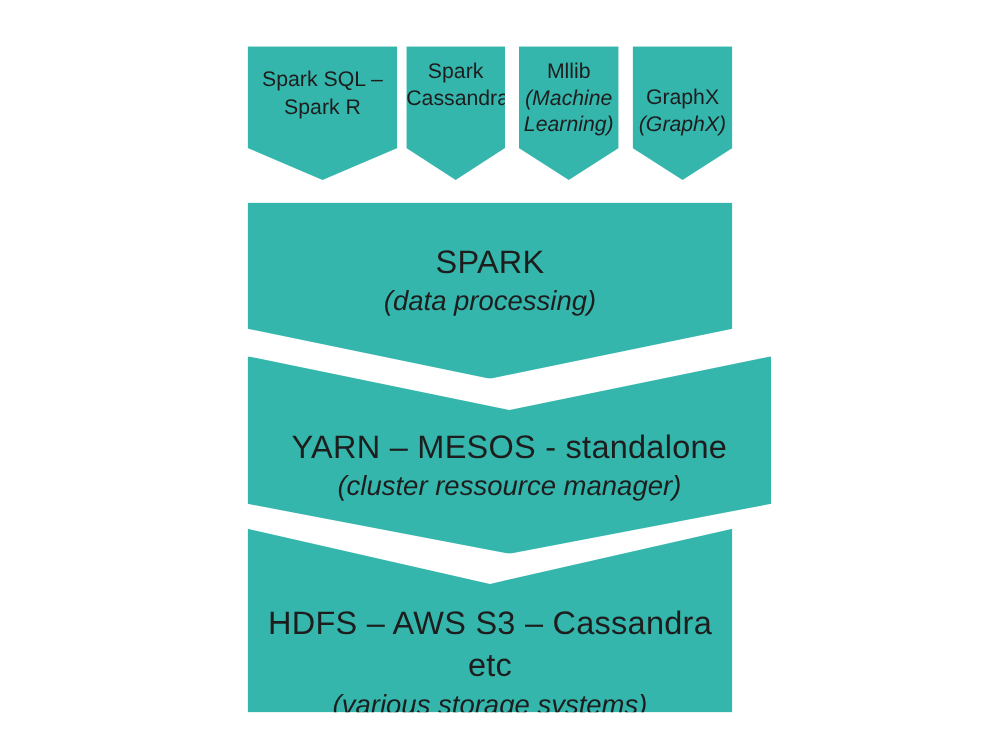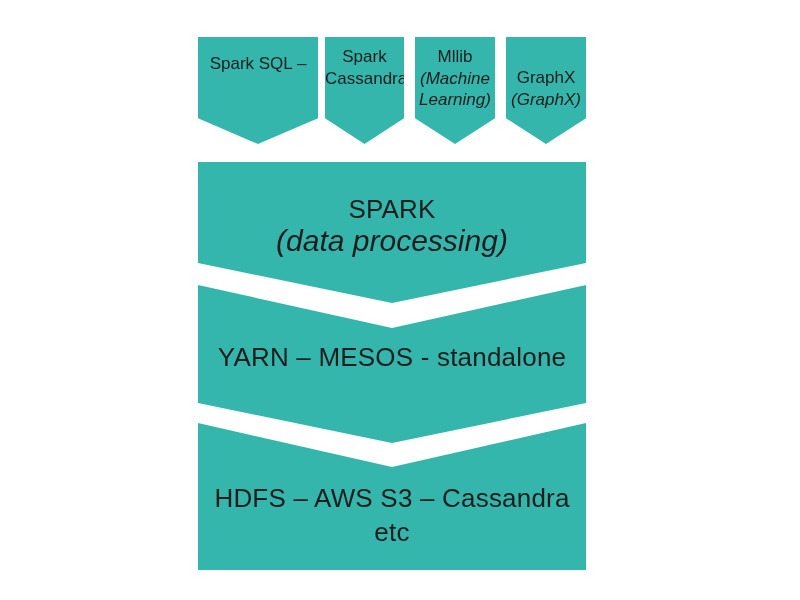--- a/index.html
+++ b/index.html
@@ -47,52 +47,54 @@
     width: 388px;
     background: var(--teal, #35b6ad);
   }
   .layer-1 {
     top: 162px; height: 141px;
     clip-path: polygon(0 0, 100% 0, 100% 71.6%, 50% 100%, 0 71.6%);
   }
   .layer-2 {
     top: 285px; height: 158px;
     clip-path: polygon(0 0, 50% 27.2%, 100% 0, 100% 74.7%, 50% 100%, 0 74.7%);
+    padding-left: 31px;
   }
   .layer-3 {
     top: 423px; height: 147px;
     clip-path: polygon(0 0, 50% 30%, 100% 0, 100% 100%, 0 100%);
   }
   .layer .text-block {
     position: absolute;
     left: 0; right: 0;
     text-align: center;
   }
   .layer-1 .text-block { top: 30px; }
   .layer-2 .text-block { top: 55px; }
   .layer-3 .text-block { top: 58px; }
   .layer-title {
     font-size: 26px;
     line-height: 34px;
     letter-spacing: 0.2px;
   }
   .layer-subtitle {
-    font-size: 30px;
+    font-size: 22px;
     line-height: 30px;
     font-style: italic;
   }
 </style>
 </head>
 <body>
 
 <div class="stage" style="color: rgb(29, 29, 29); background: rgb(255, 255, 255);">
 
   <div class="pent p1">
     <div class="pent-text">
       <div>Spark SQL –</div>
+      <div>Spark R</div>
     </div>
   </div>
 
   <div class="pent p2">
     <div class="pent-text">
       <div>Spark</div>
       <div>Cassandra</div>
     </div>
   </div>
 
@@ -113,22 +115,24 @@
   <div class="layer layer-1">
     <div class="text-block">
       <div class="layer-title">SPARK</div>
       <div class="layer-subtitle">(data processing)</div>
     </div>
   </div>
 
   <div class="layer layer-2">
     <div class="text-block">
       <div class="layer-title">YARN – MESOS - standalone</div>
+      <div class="layer-subtitle">(cluster ressource manager)</div>
     </div>
   </div>
 
   <div class="layer layer-3">
     <div class="text-block">
       <div class="layer-title">HDFS – AWS S3 – Cassandra etc</div>
+      <div class="layer-subtitle">(various storage systems)</div>
     </div>
   </div>
 
 </div>
 
 </body></html>

